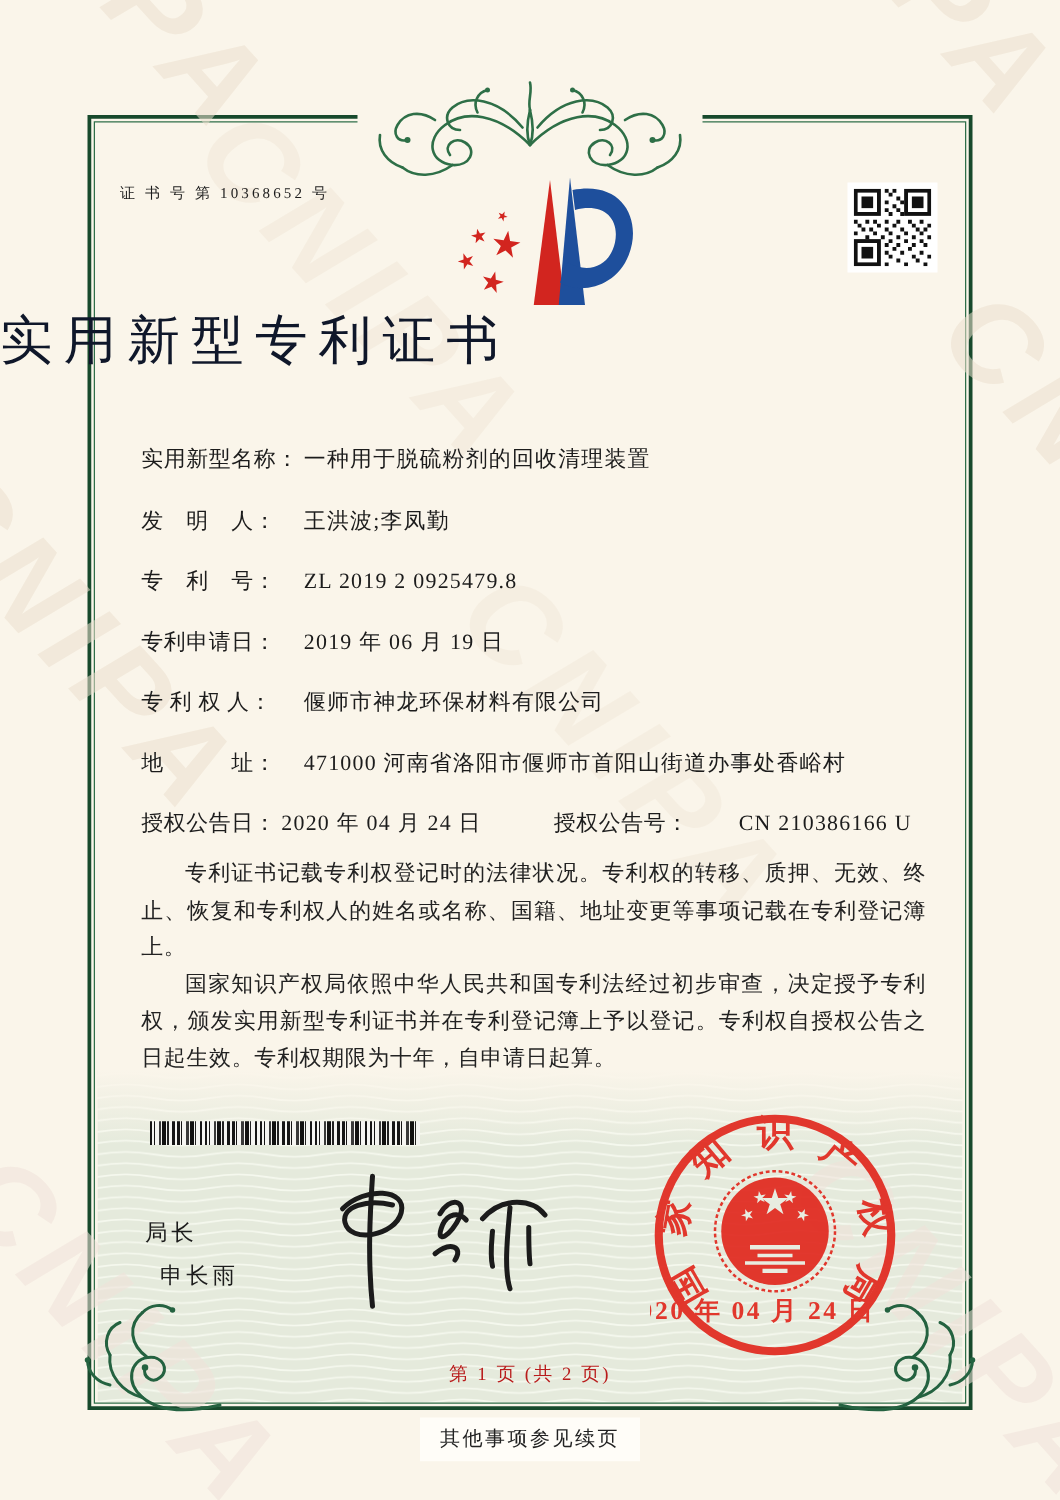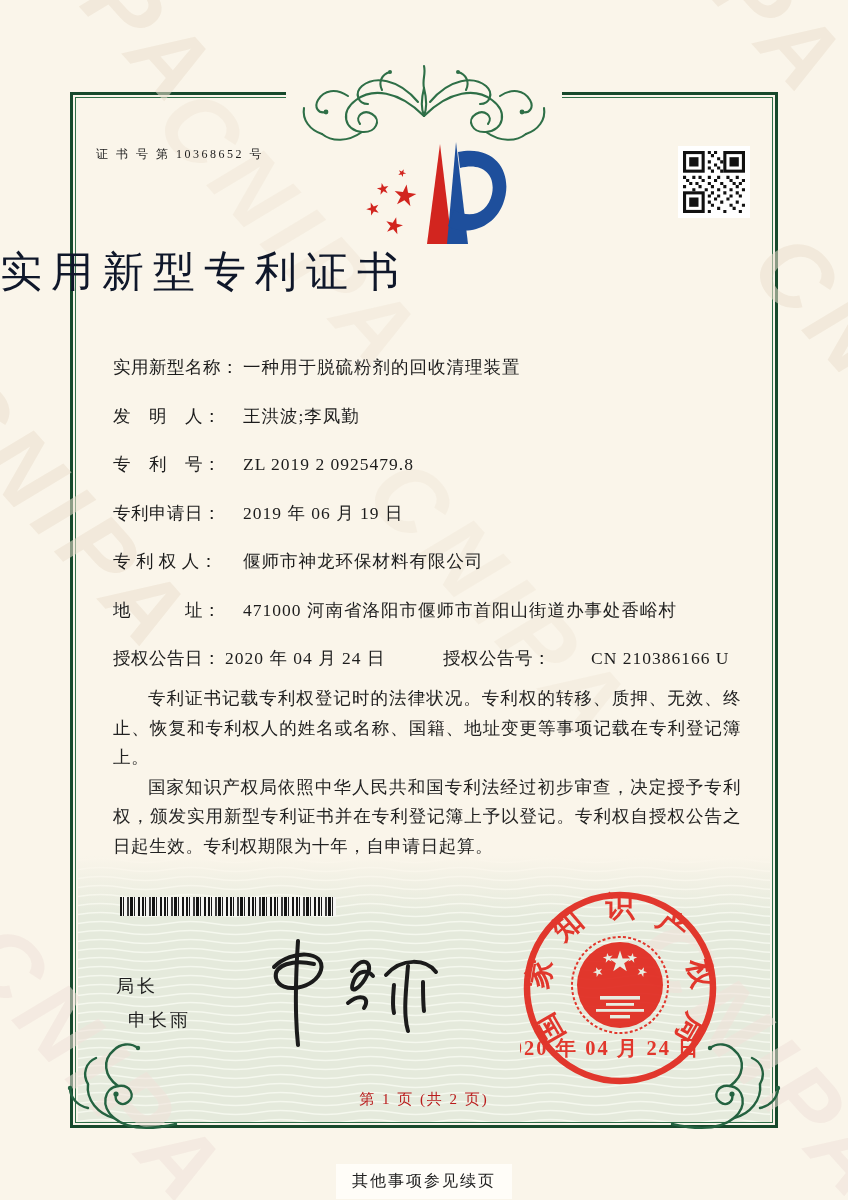--- a/index.html
+++ b/index.html
@@ -72,21 +72,21 @@
   .sig-title{position:absolute;z-index:4;left:116px;top:974px;font-size:18px;letter-spacing:3px;}
   .sig-name{position:absolute;z-index:4;left:128px;top:1008px;font-size:18px;letter-spacing:3px;}
   .signature-svg{position:absolute;z-index:4;left:240px;top:935px;}
   .seal-svg{position:absolute;z-index:5;left:520px;top:888px;opacity:.92;}
   .page-num{
     position:absolute;z-index:4;left:0;top:1090px;width:100%;
     text-align:center;font-size:15px;letter-spacing:2px;color:#b91c1c;
   }
   .continuation{
     position:absolute;z-index:4;left:50%;top:1134px;transform:translateX(-50%);
-    background:#fffdf8;padding:7px 16px;font-size:16px;letter-spacing:2px;color:#222;margin-top:30px;
+    background:#fffdf8;padding:7px 16px;font-size:16px;letter-spacing:2px;color:#222;
   }
 </style>
 </head>
 <body>
 
 <div class="page">
 
   <svg width="0" height="0" style="position:absolute" aria-hidden="true">
     <defs>
       <polygon id="star" points="0,-10 2.25,-3.09 9.51,-3.09 3.63,1.18 5.88,8.09 0,3.82 -5.88,8.09 -3.63,1.18 -9.51,-3.09 -2.25,-3.09"></polygon>

